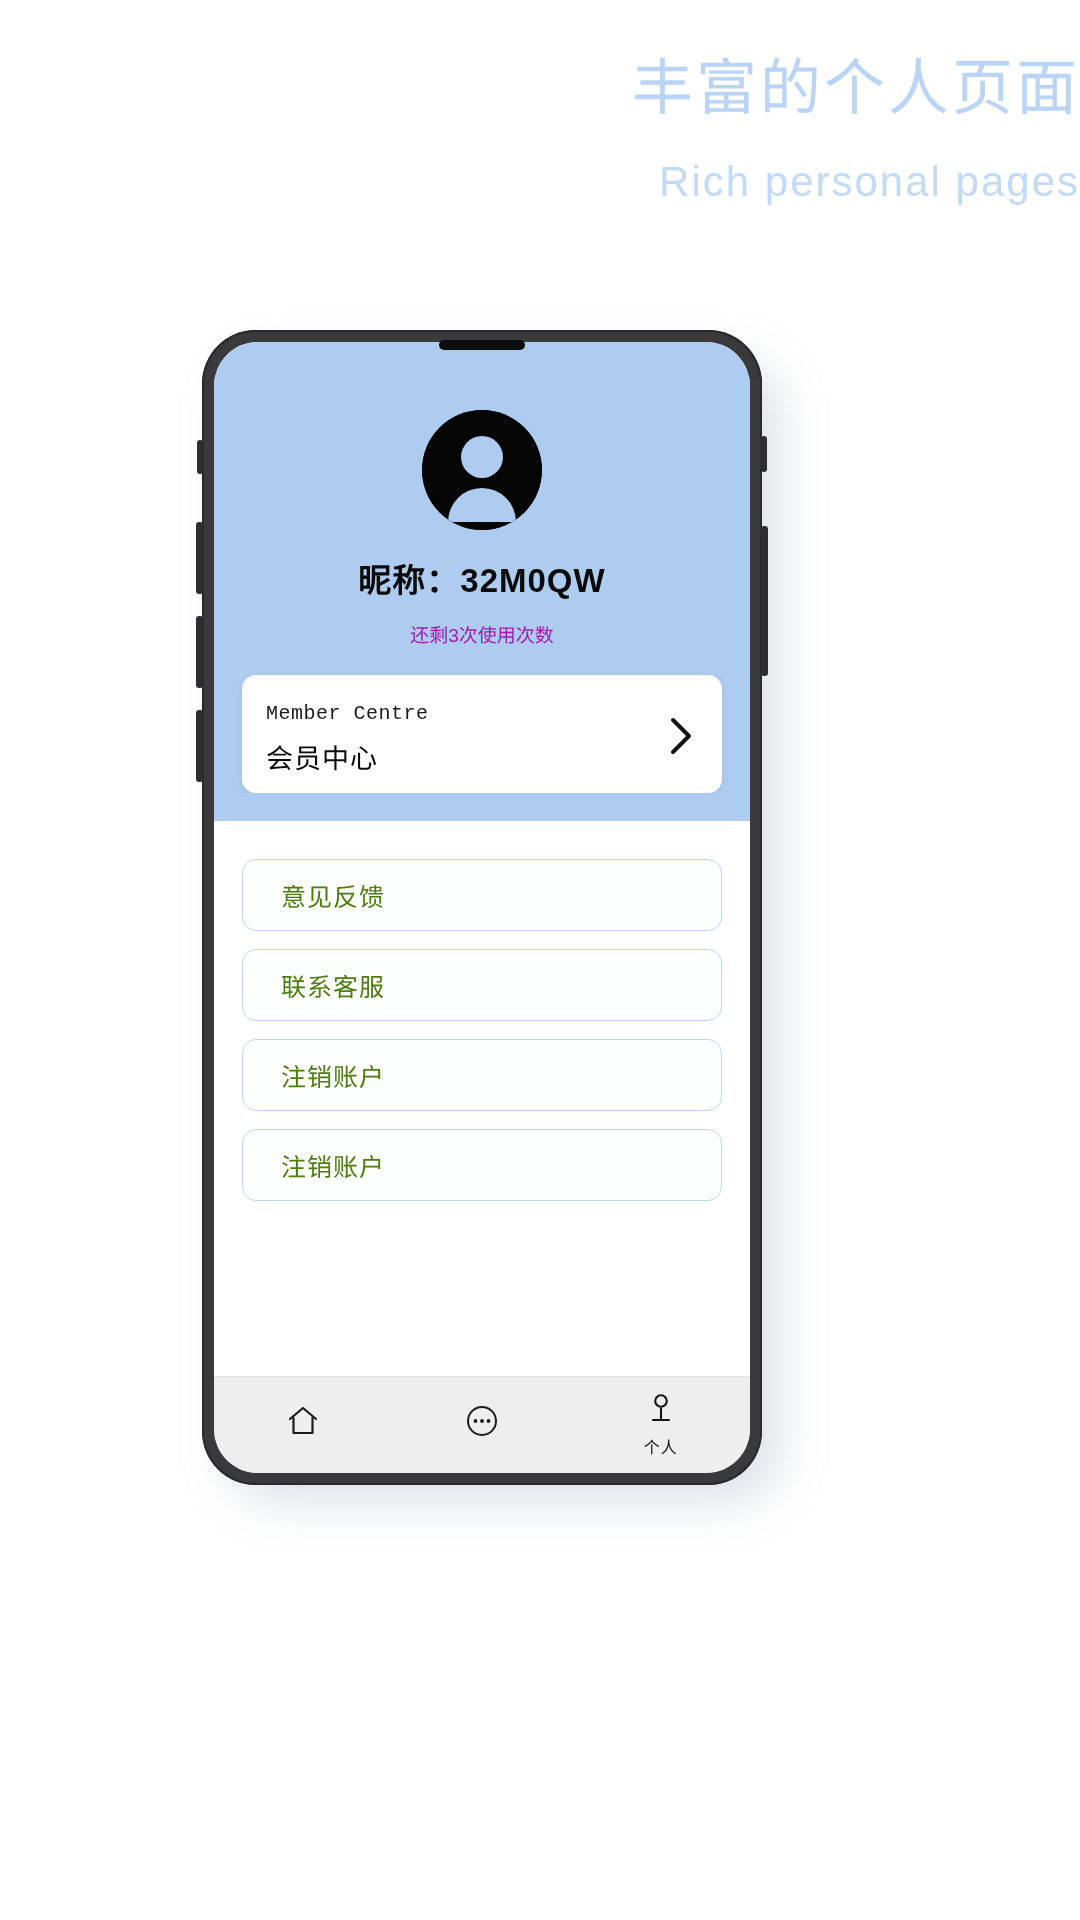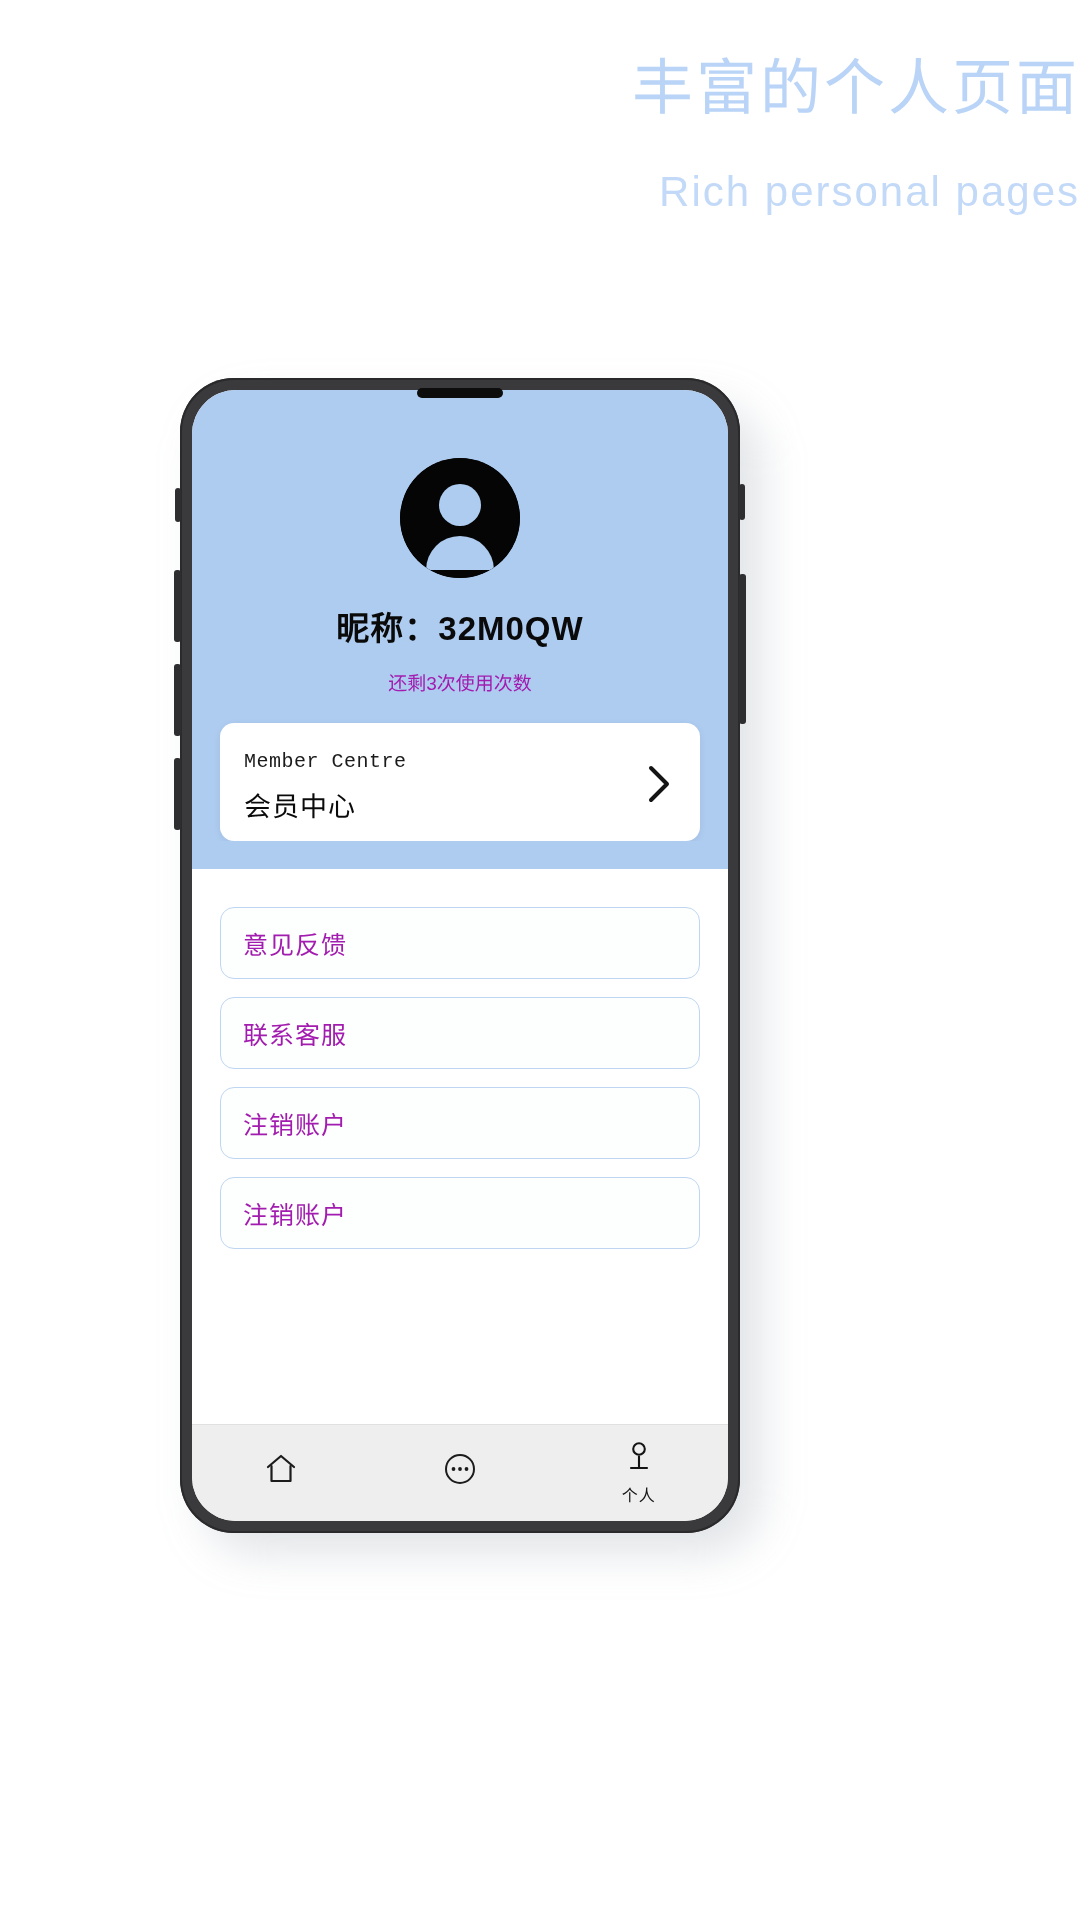--- a/index.html
+++ b/index.html
@@ -23,36 +23,35 @@
     text-align: right;
   }
   .promo-title {
     font-size: 61px;
     line-height: 1.15;
     color: #b9d4f7;
     letter-spacing: 3px;
     font-weight: 400;
   }
   .promo-sub {
-    margin-top: 44px;
+    margin-top: 34px;
     font-size: 42px;
     line-height: 1.2;
     color: #c3d9f8;
     letter-spacing: 2px;
     font-weight: 400;
   }
 
   
   .phone-wrap {
     position: absolute;
-    left: 180px;
+    left: 202px;
     top: 330px;
     width: 560px;
     height: 1160px;
-    margin-top: 48px;
   }
   .phone-shadow {
     position: absolute;
     left: 22px;
     top: 26px;
     width: 560px;
     height: 1150px;
     border-radius: 56px;
     background: rgba(120,130,145,0.22);
     filter: blur(22px);
@@ -188,24 +187,24 @@
     display: flex;
     flex-direction: column;
     gap: 18px;
   }
   .menu-item {
     border: 1.5px solid #bfd6f2;
     border-radius: 14px;
     height: 72px;
     display: flex;
     align-items: center;
-    padding-left: 22px;
+    padding-left: 38px;
     box-sizing: border-box;
     font-size: 25px;
-    color: #a21caf;
+    color: #4d7c0f;
     background: #fdfefe;
     letter-spacing: 1px;
   }
 
   
   .tabbar {
     flex: 0 0 auto;
     height: 96px;
     background: #eeeeee;
     border-top: 1px solid #e0e0e0;

